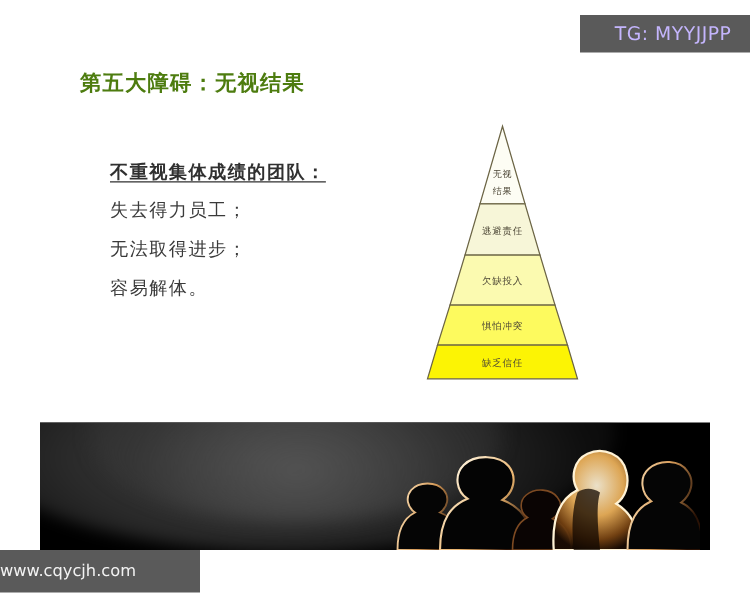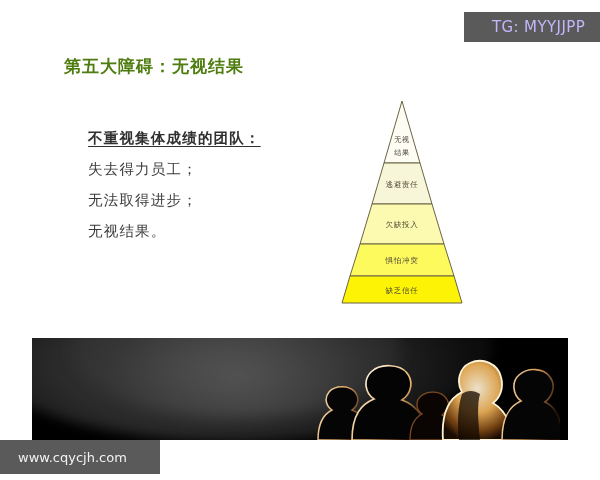--- a/index.html
+++ b/index.html
@@ -139,39 +139,38 @@
     position: absolute;
     left: 0px;
     top: 440px;
     width: 160px;
     height: 34px;
     background: #5a5a5a;
     color: #f2f2f2;
     font-size: 13px;
     display: flex;
     align-items: center;
-    padding-left: 18px;
     box-sizing: border-box;
     white-space: nowrap;
   }
 </style>
 </head>
 <body>
 
 <div id="slide">
 
   <div id="tg-badge">TG: MYYJJPP</div>
 
   <div id="slide-title">第五大障碍：无视结果</div>
 
   <div id="bullet-block">
     <div class="line heading">不重视集体成绩的团队：</div>
     <div class="line">失去得力员工；</div>
     <div class="line">无法取得进步；</div>
-    <div class="line">无视结果。</div>
+    <div class="line">容易解体。</div>
   </div>
 
   <div id="pyramid">
     <svg width="240" height="212" viewBox="0 0 240 212" xmlns="http://www.w3.org/2000/svg">
 
       <polygon points="118,5 136,67 100,67" fill="#fdfdf4" stroke="#6b6444" stroke-width="1"></polygon>
 
       <polygon points="100,67 136,67 148,108 88,108" fill="#f7f6d8" stroke="#6b6444" stroke-width="1"></polygon>
 
       <polygon points="88,108 148,108 160,148 76,148" fill="#fbfab0" stroke="#6b6444" stroke-width="1"></polygon>

